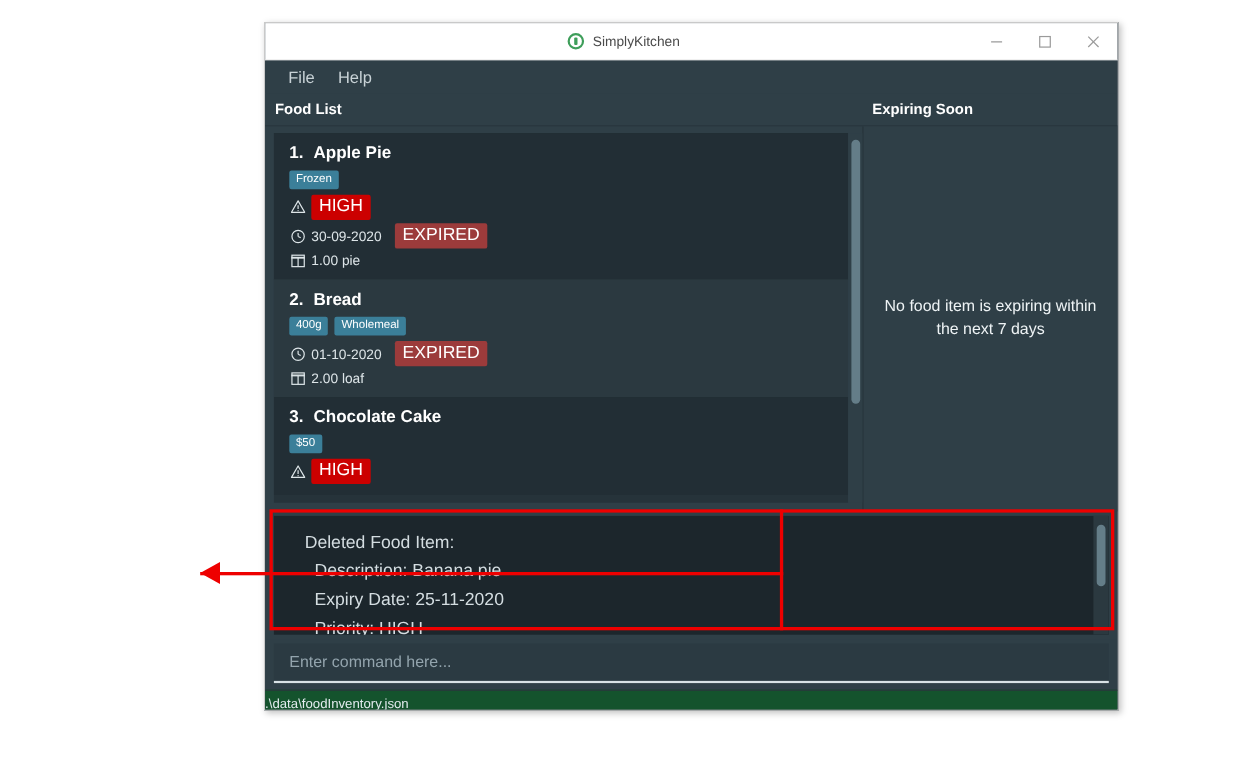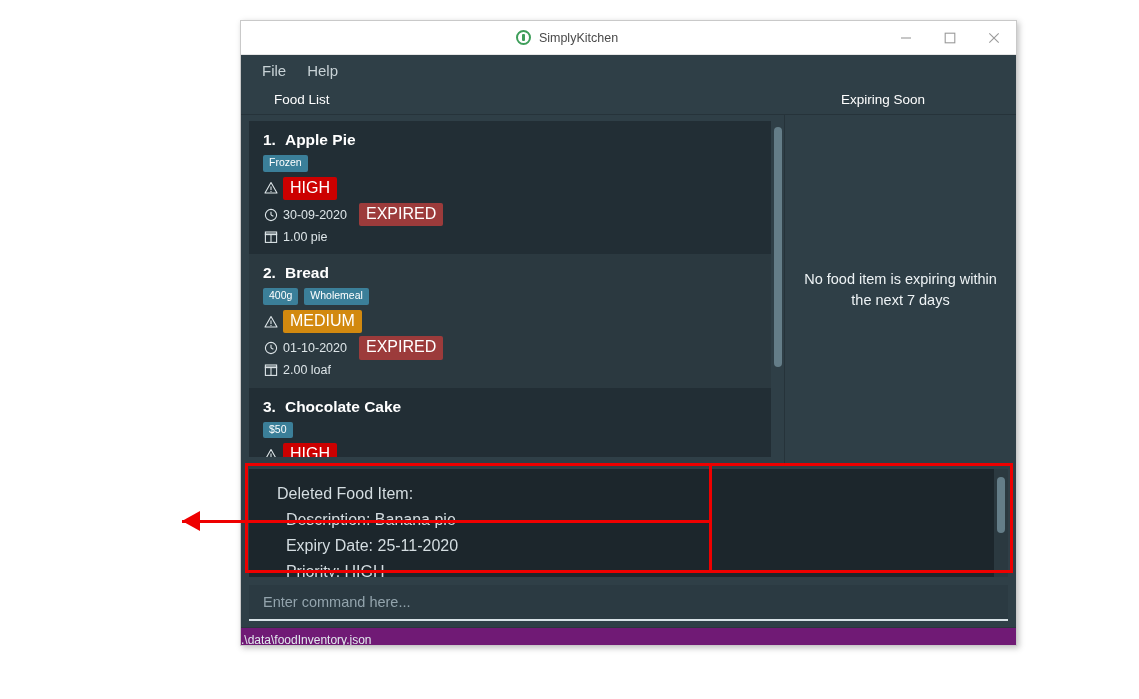--- a/index.html
+++ b/index.html
@@ -115,25 +115,24 @@
     height: 29px;
     background: #2f3f47;
     display: flex;
     flex: 0 0 auto;
     border-bottom: 1px solid #26333a;
   }
   .panel-header {
     display: flex;
     align-items: center;
     font-size: 13.5px;
-    font-weight: normal;
+    font-weight: bold;
     color: #ffffff;
     padding-left: 9px;
     box-sizing: border-box;
-    margin-left: 24px;
   }
   .panel-header.left  { width: 543px; }
   .panel-header.right { flex: 1 1 auto; }
 
   
   .main-split {
     display: flex;
     flex: 0 0 auto;
     height: 350px;
     background: #2f3f47;
@@ -302,21 +301,21 @@
     font-family: "Liberation Sans", sans-serif;
     padding: 9px 12px 9px 14px;
     outline: none;
   }
   .cmd-input::placeholder { color: #93a4ad; opacity: 1; }
 
   
   .statusbar {
     flex: 0 0 auto;
     height: 24px;
-    background: #701a75;
+    background: #14532d;
     display: flex;
     align-items: center;
     padding-left: 0px;
     color: #e2eaee;
     font-size: 12px;
     border-top: 1px solid #2a373e;
   }
   .statusbar span { padding-left: 0px; }
 
   
@@ -465,30 +464,20 @@
               <span class="fi-index">2.</span>
               <span>Bread</span>
             </div>
             <div class="fi-tags">
               <span class="tag">400g</span>
               <span class="tag">Wholemeal</span>
             </div>
             <div class="fi-row">
               <span class="fi-icon">
                 <svg width="14" height="14" viewBox="0 0 14 14" aria-hidden="true">
-                  <path d="M7 1.6 L13 12 L1 12 Z" fill="none" stroke="#dde5e8" stroke-width="1.1" stroke-linejoin="round"></path>
-                  <line x1="7" y1="5.6" x2="7" y2="9" stroke="#dde5e8" stroke-width="1.1"></line>
-                  <circle cx="7" cy="10.4" r="0.6" fill="#dde5e8"></circle>
-                </svg>
-              </span>
-              <span class="badge medium">MEDIUM</span>
-            </div>
-            <div class="fi-row">
-              <span class="fi-icon">
-                <svg width="14" height="14" viewBox="0 0 14 14" aria-hidden="true">
                   <circle cx="7" cy="7" r="5.6" fill="none" stroke="#dde5e8" stroke-width="1.1"></circle>
                   <line x1="7" y1="7" x2="7" y2="3.8" stroke="#dde5e8" stroke-width="1.1"></line>
                   <line x1="7" y1="7" x2="9.4" y2="8.2" stroke="#dde5e8" stroke-width="1.1"></line>
                 </svg>
               </span>
               <span>01-10-2020</span>
               <span class="badge expired">EXPIRED</span>
             </div>
             <div class="fi-row">
               <span class="fi-icon">

